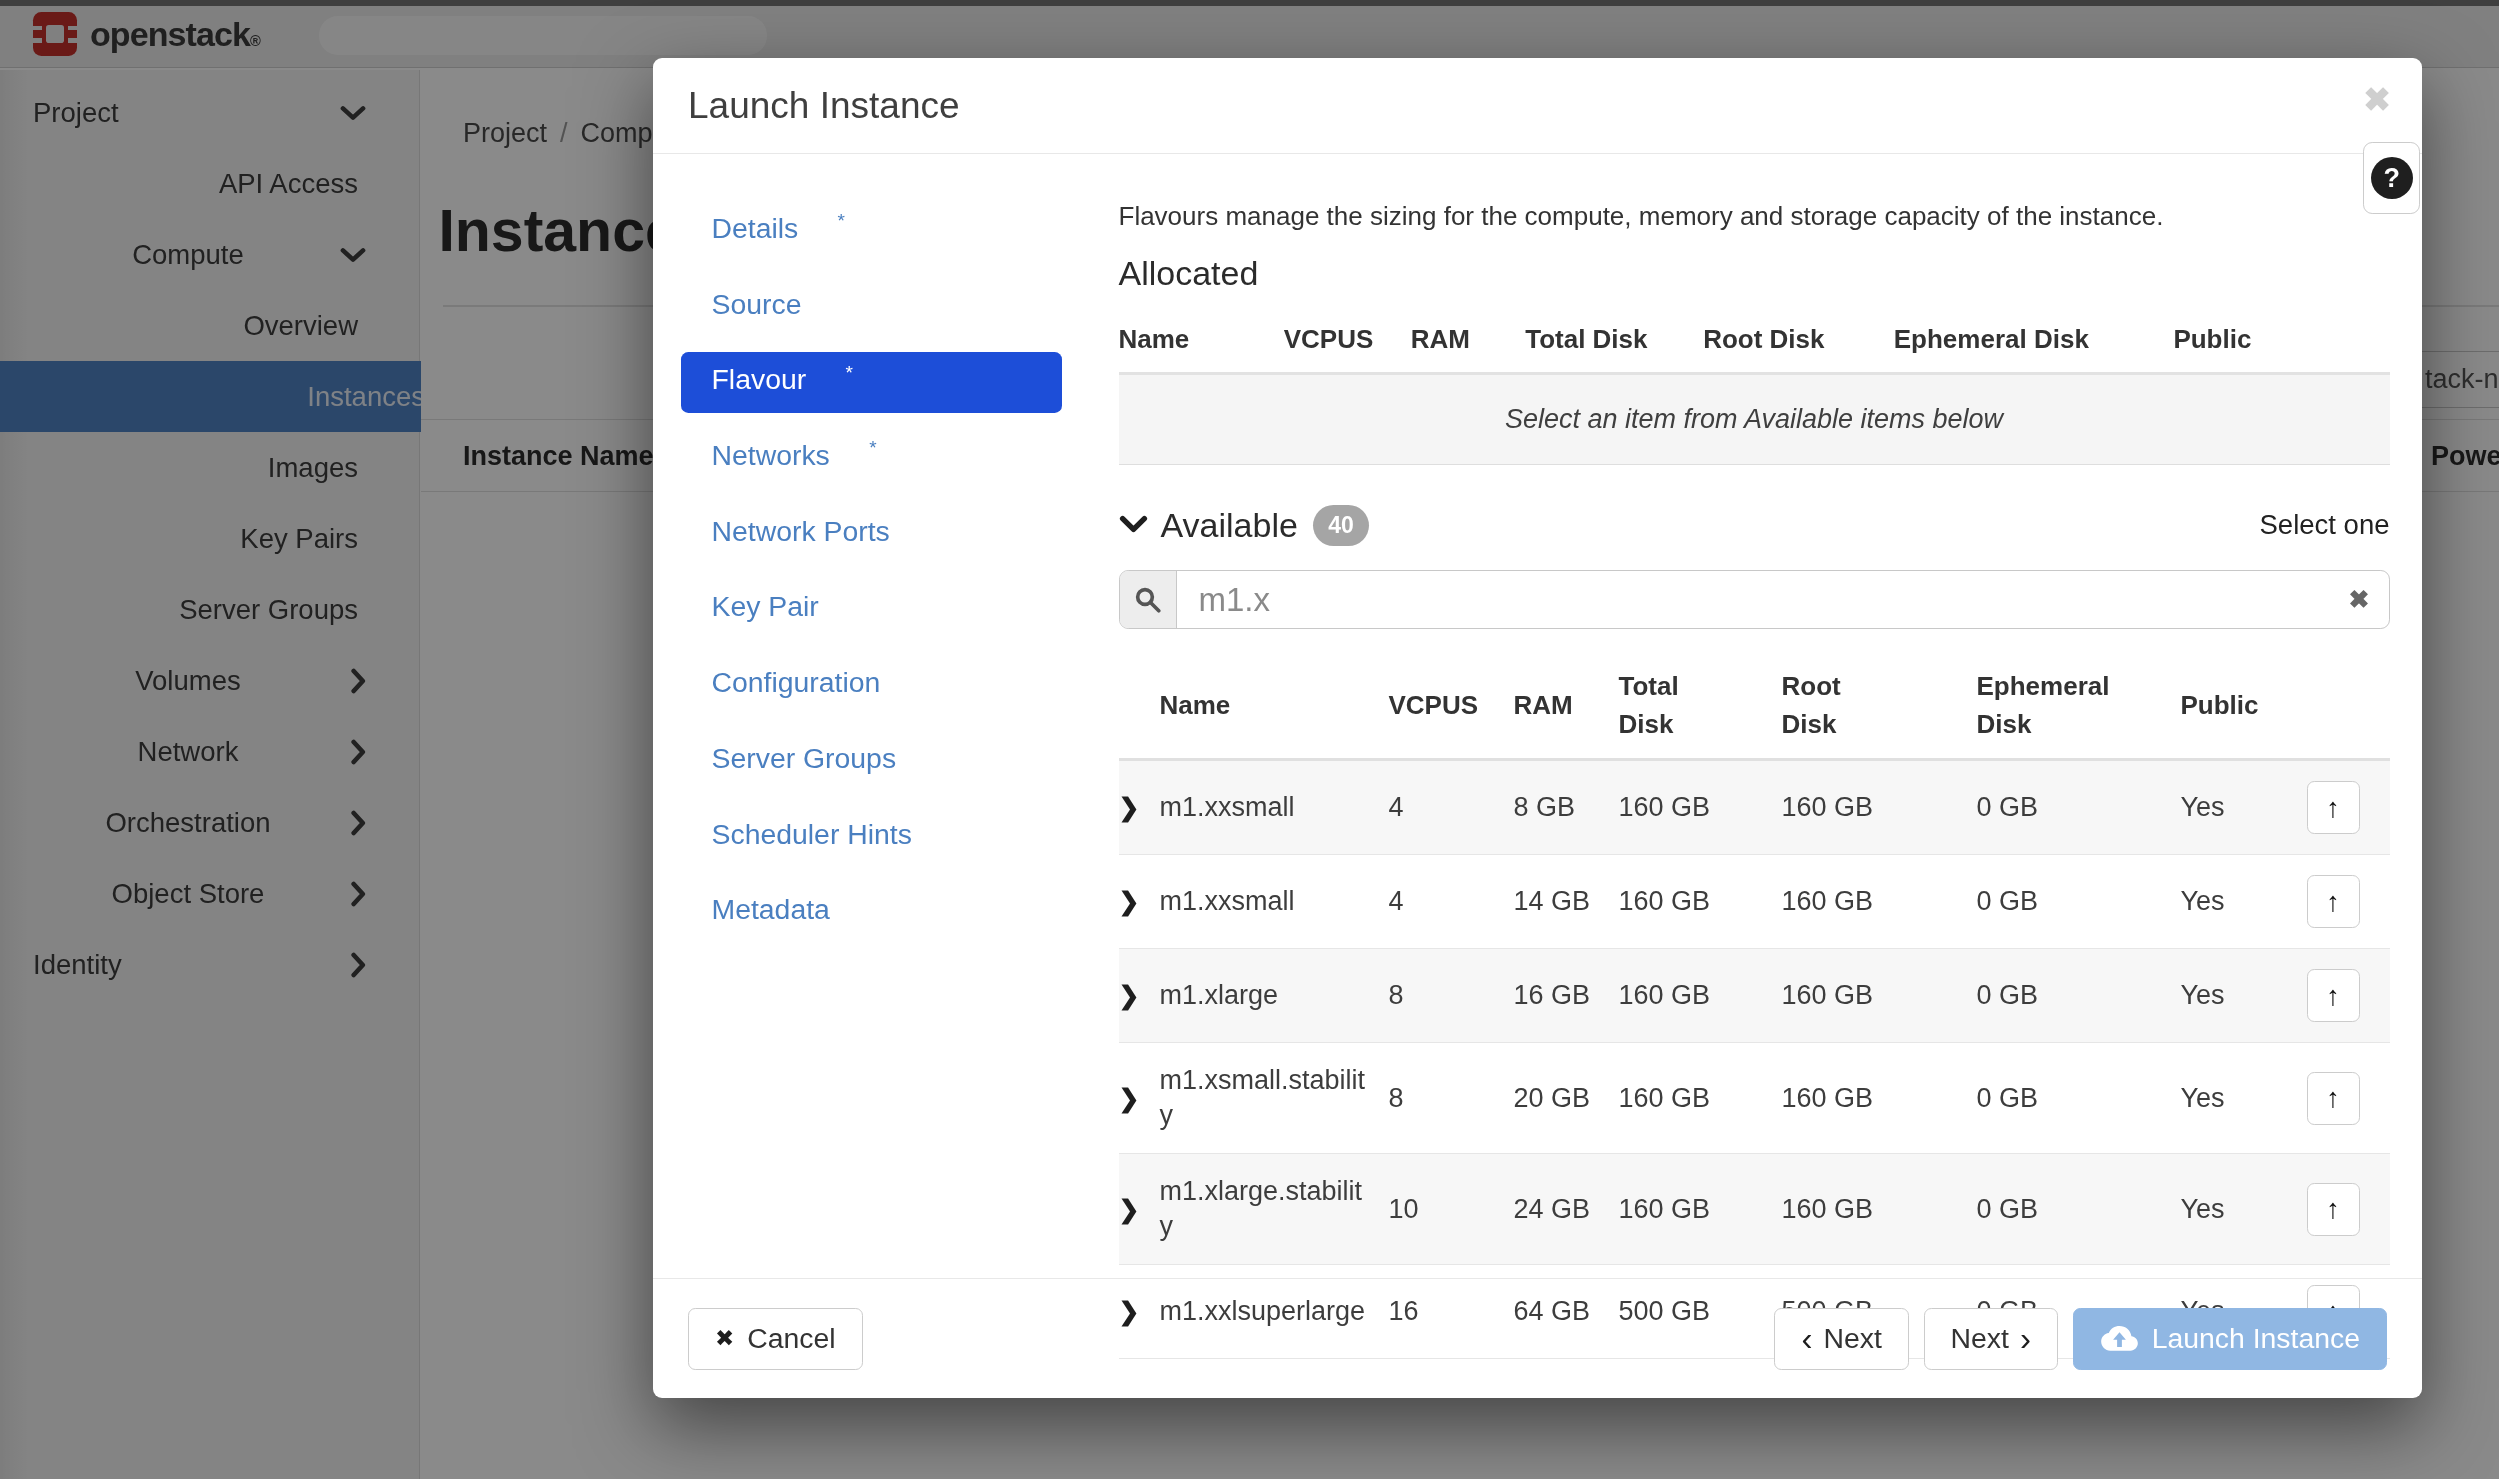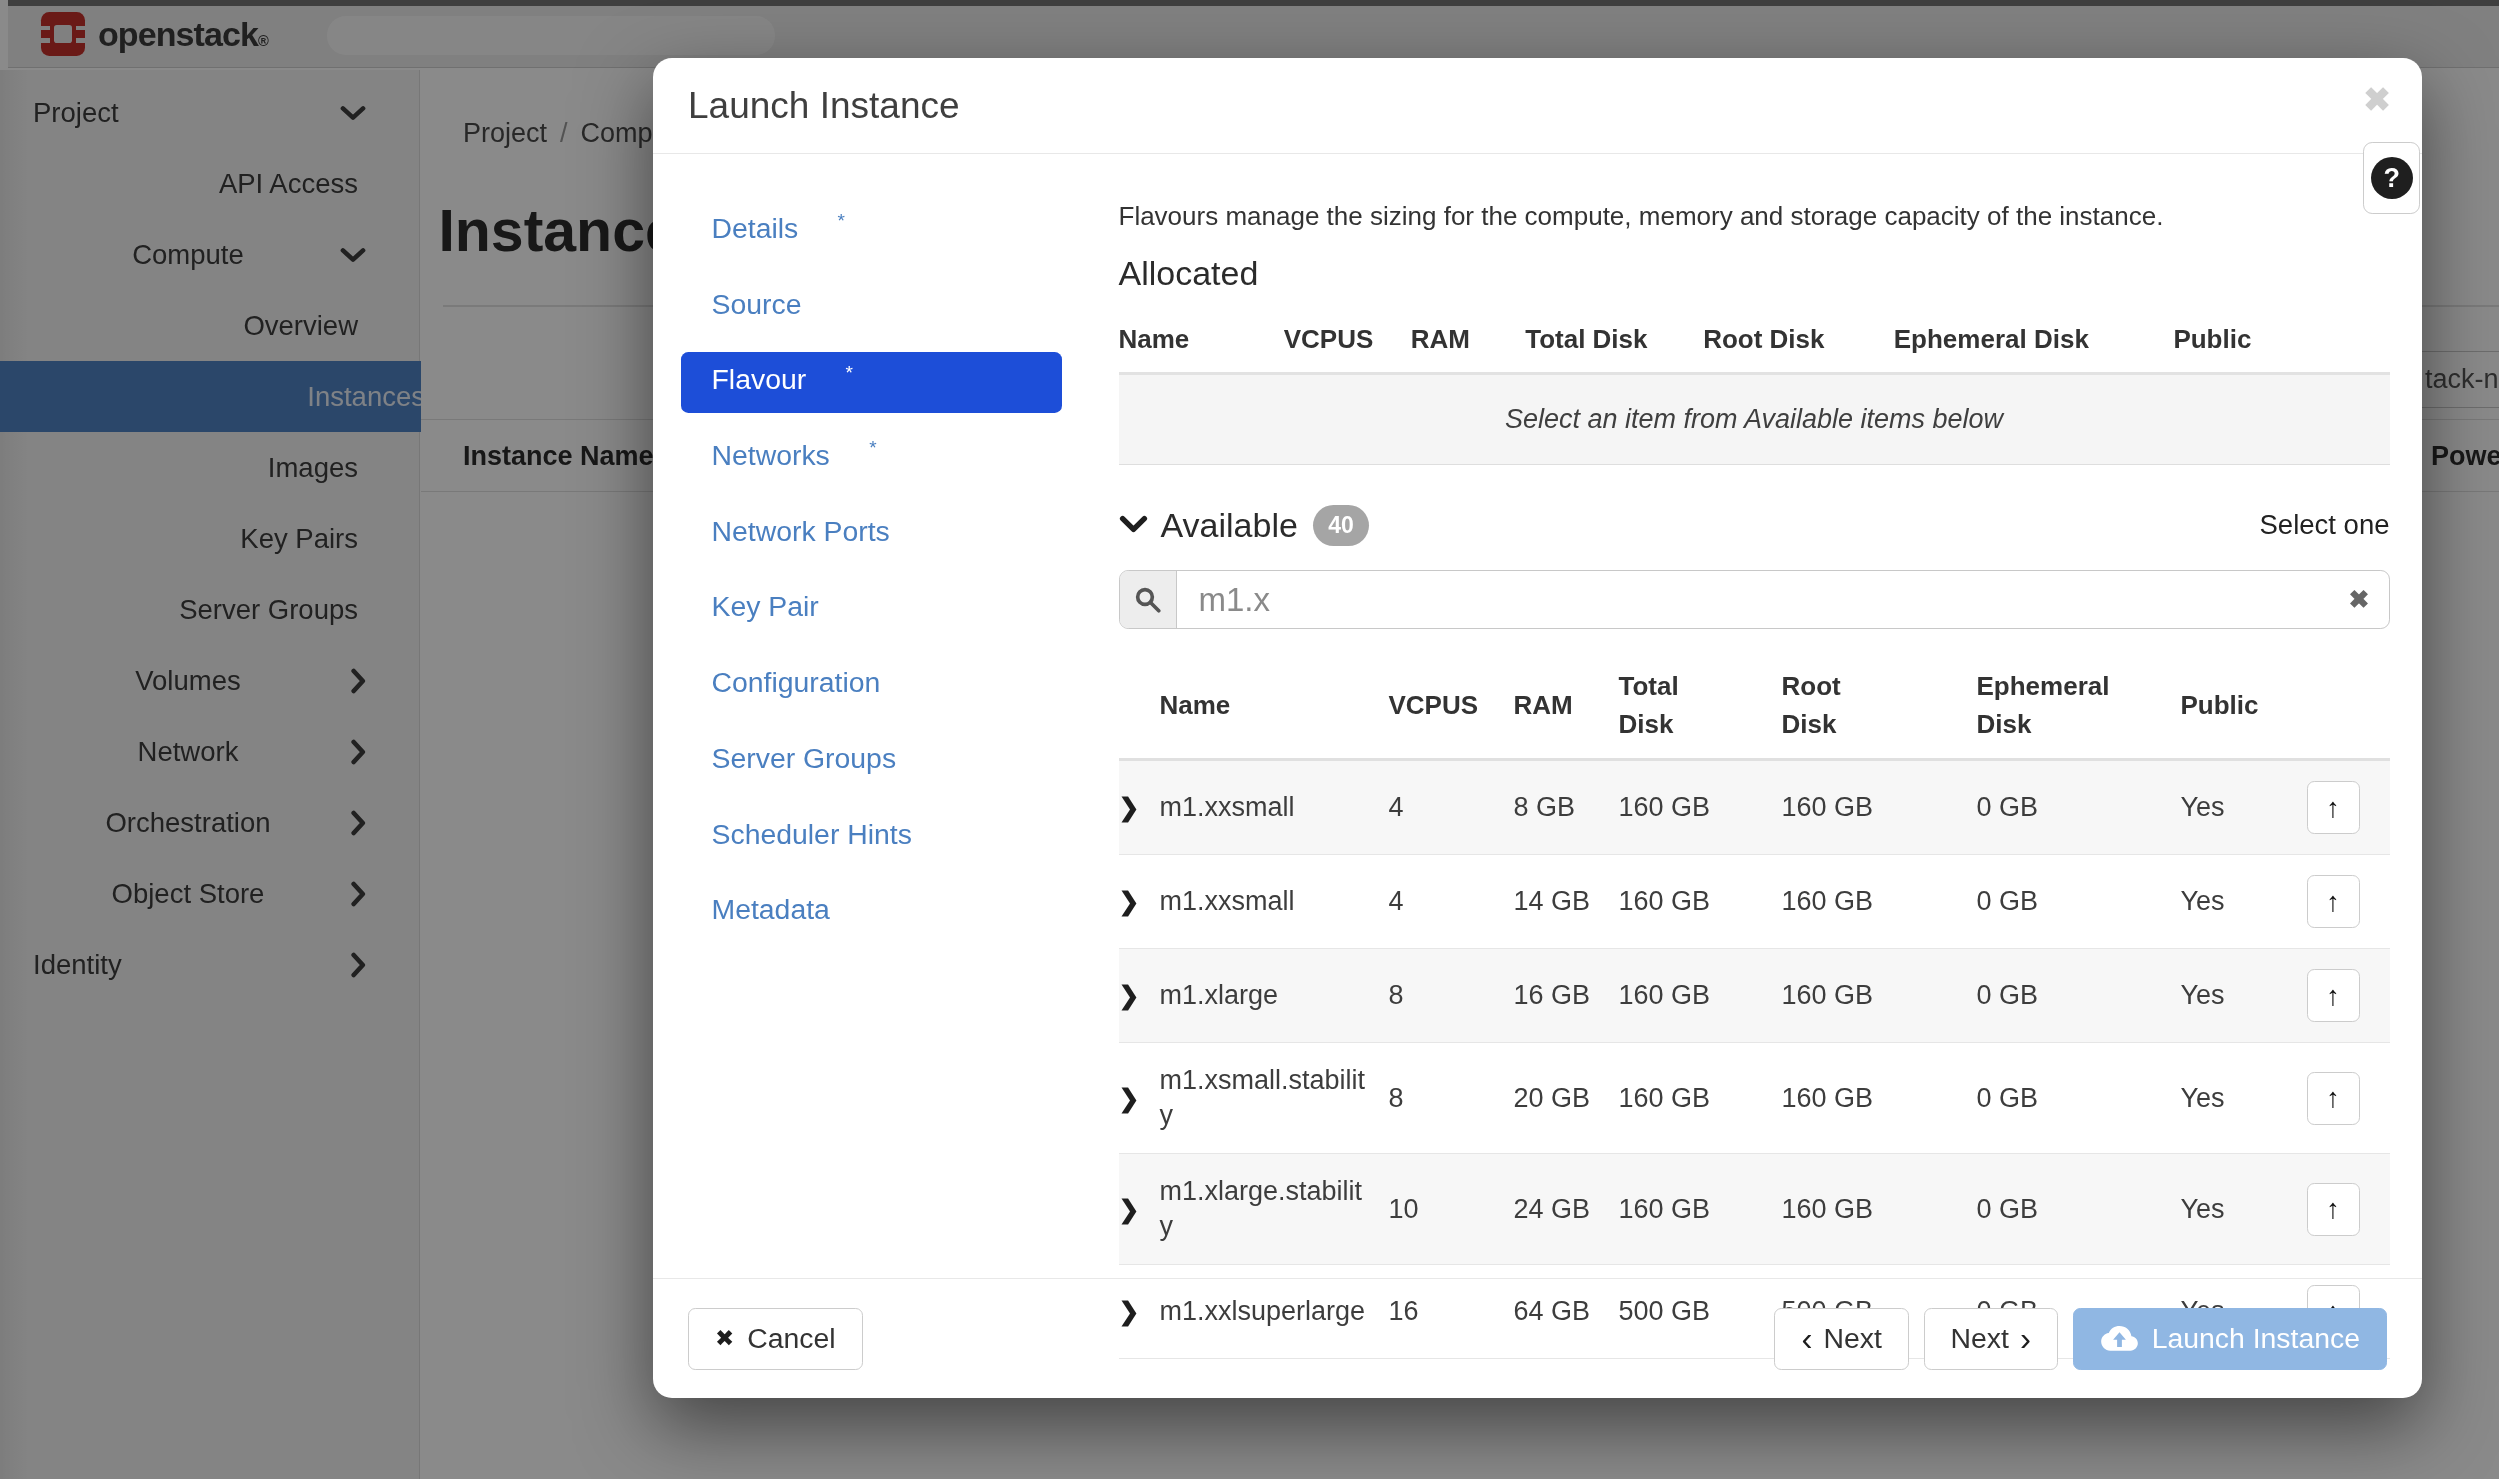--- a/index.html
+++ b/index.html
@@ -5,21 +5,21 @@
   * { margin:0; padding:0; box-sizing:border-box; }
   html,body { width:2500px; height:1479px; }
   body {
     position:relative; overflow:hidden; background:#fff;
     font-family:"Liberation Sans", sans-serif; color:#333;
   }
 
   
   .page { position:absolute; inset:0; }
 
-  .topbar { position:absolute; top:0; left:8px; right:0; height:68px; background:#ececec; border-bottom:1.8px solid #cfcfcf; }
+  .topbar { position:absolute; top:0; left:0; right:0; height:68px; background:#ececec; border-bottom:1.8px solid #cfcfcf; }
   .window-edge { position:absolute; top:0; left:0; right:0; height:5.5px; background:#757575; }
   .brand { position:absolute; left:33px; top:12px; display:flex; align-items:center; }
   .os-logo { position:relative; width:44px; height:44px; background:#c5302b; border-radius:8.3px; margin-right:13px; }
   .os-logo .hole { position:absolute; left:13px; top:13px; width:18.4px; height:18.4px; background:#ececec; border-radius:2.8px; }
   .os-logo .slit { position:absolute; width:9.2px; height:4.6px; background:#ececec; }
   .os-logo .slit.tl { left:0; top:13.8px; } .os-logo .slit.bl { left:0; top:26px; }
   .os-logo .slit.tr { right:0; top:13.8px; } .os-logo .slit.br { right:0; top:26px; }
   .brand-text { font-size:34px; font-weight:bold; color:#3b3b3b; letter-spacing:-0.9px; }
   .brand-reg { font-size:14.7px; color:#3b3b3b; vertical-align:baseline; }
   .topbar-search { position:absolute; left:319px; top:15.6px; width:448px; height:39px; background:#f8f8f8; border-radius:19px; }
@@ -43,21 +43,21 @@
   .bg-filter { position:absolute; left:1789px; top:281px; width:459px; height:57px; border:1.8px solid #c9c9c9; border-radius:5.5px;
     font-size:27px; color:#555; display:flex; align-items:center; padding-left:214px; }
   .bg-thead { position:absolute; left:0; right:0; top:349px; height:73px; border-top:0.9px solid #e0e0e0; border-bottom:0.9px solid #e0e0e0; }
   .bg-col { position:absolute; top:50%; transform:translateY(-50%); font-size:27px; font-weight:bold; color:#2e2e2e; white-space:nowrap; }
   .bg-col.first { left:42px; } .bg-col.power { left:2010px; }
 
   .overlay { position:absolute; inset:0; background:rgba(0,0,0,0.46); z-index:5; }
 
   
   .modal { position:absolute; left:653px; top:58px; width:1769px; height:1340px; background:#fff;
-    border-radius:19px; z-index:10; box-shadow:0 27.5px 73px rgba(0,0,0,.5); }
+    border-radius:9px; z-index:10; box-shadow:0 27.5px 73px rgba(0,0,0,.5); }
   .modal-header { height:96px; display:flex; align-items:center; padding:0 35px; border-bottom:0.9px solid #e8e8e8; }
   .modal-title { font-size:37px; font-weight:500; color:#3f3f3f; }
   .modal-close { position:absolute; top:22px; right:31px; font-size:33px; color:#cfcfcf; font-weight:bold; cursor:pointer; }
   .help-btn { position:absolute; top:84px; right:1.8px; width:57px; height:72px; background:#fff; border:1.8px solid #ccc;
     border-radius:9.2px; display:flex; align-items:center; justify-content:center; z-index:11; cursor:pointer; }
   .help-circle { width:42px; height:42px; background:#1f1f1f; border-radius:50%; color:#fff; font-size:27px; font-weight:bold;
     display:flex; align-items:center; justify-content:center; }
 
   .modal-body { position:absolute; top:97px; left:0; right:0; bottom:120px; padding:46px 35px 0 27.5px; display:flex; }
   .wizard-nav { width:381px; flex:none; }

